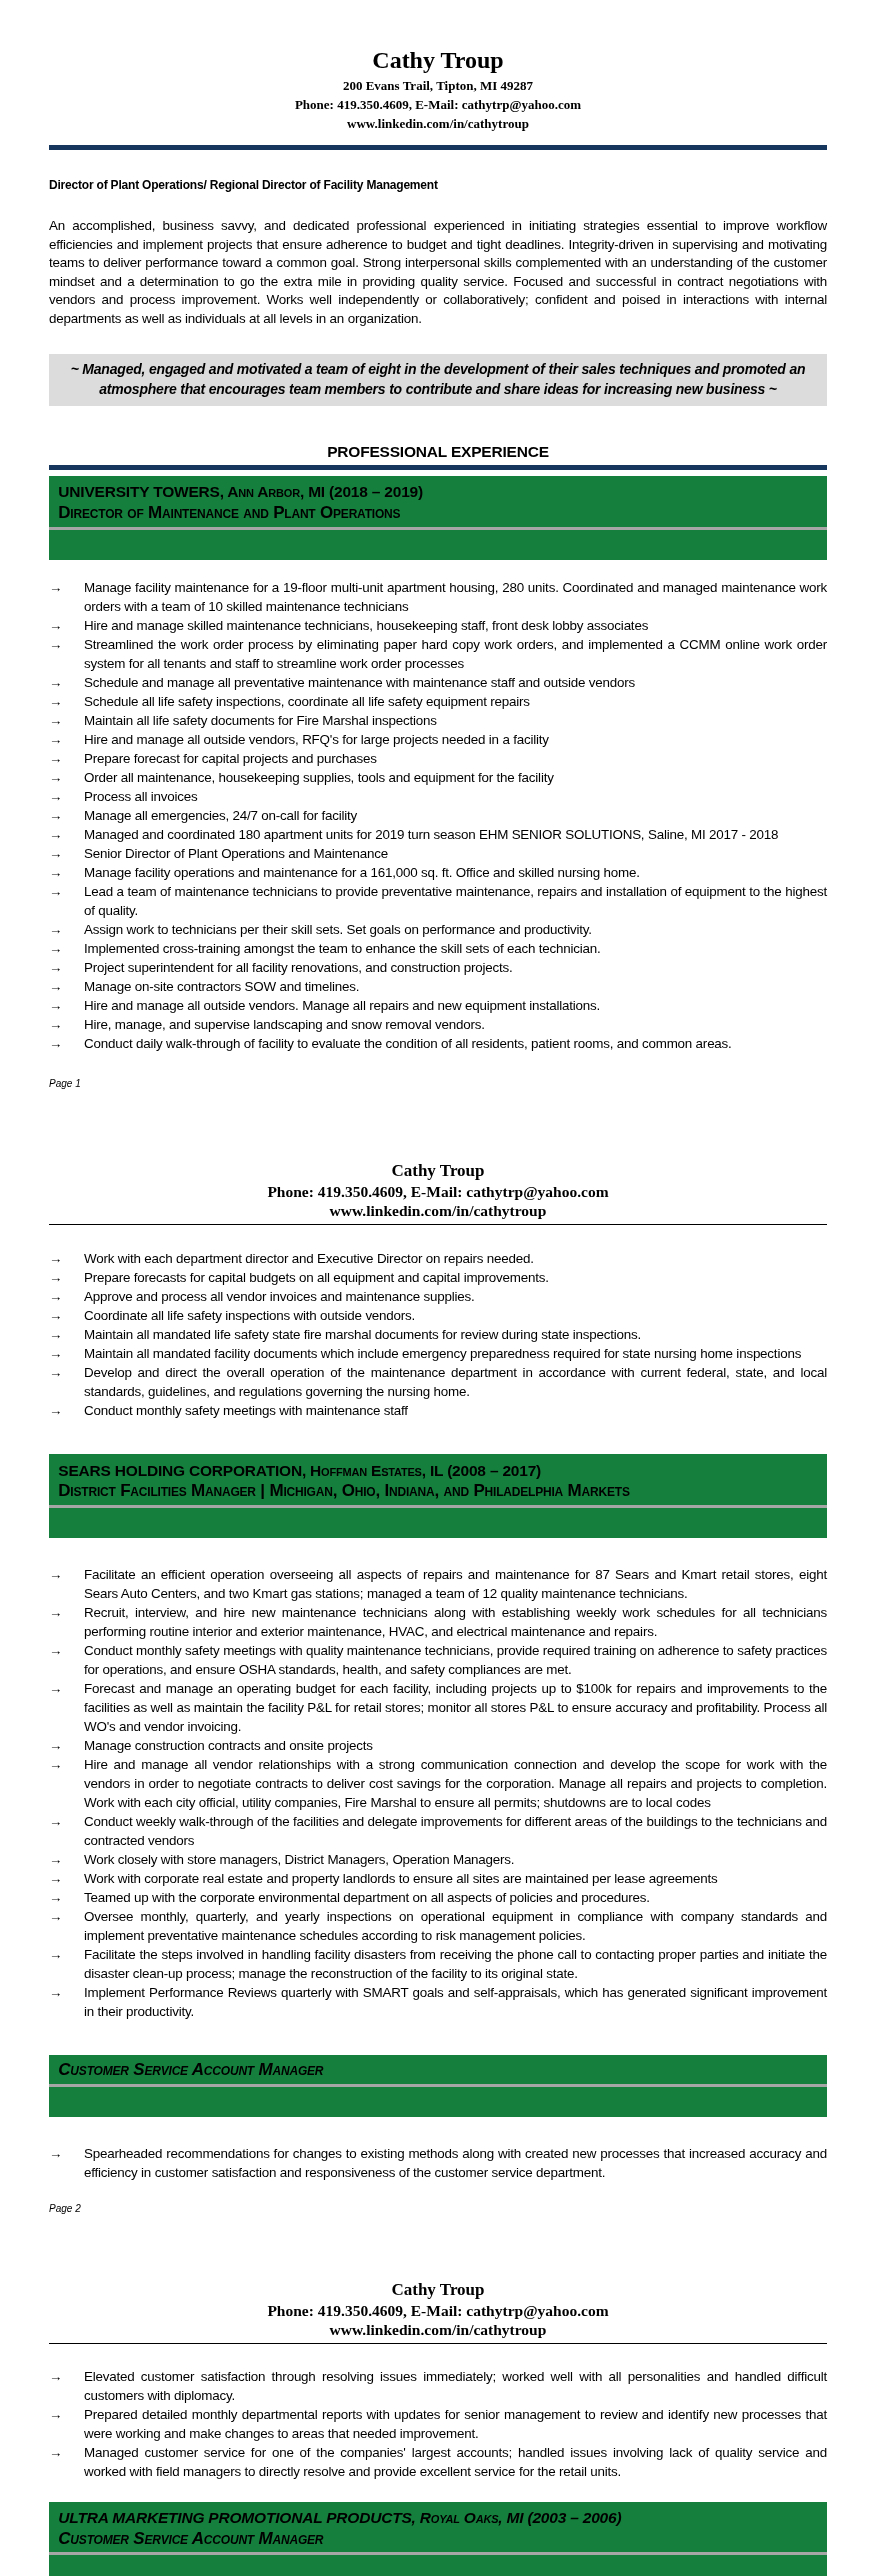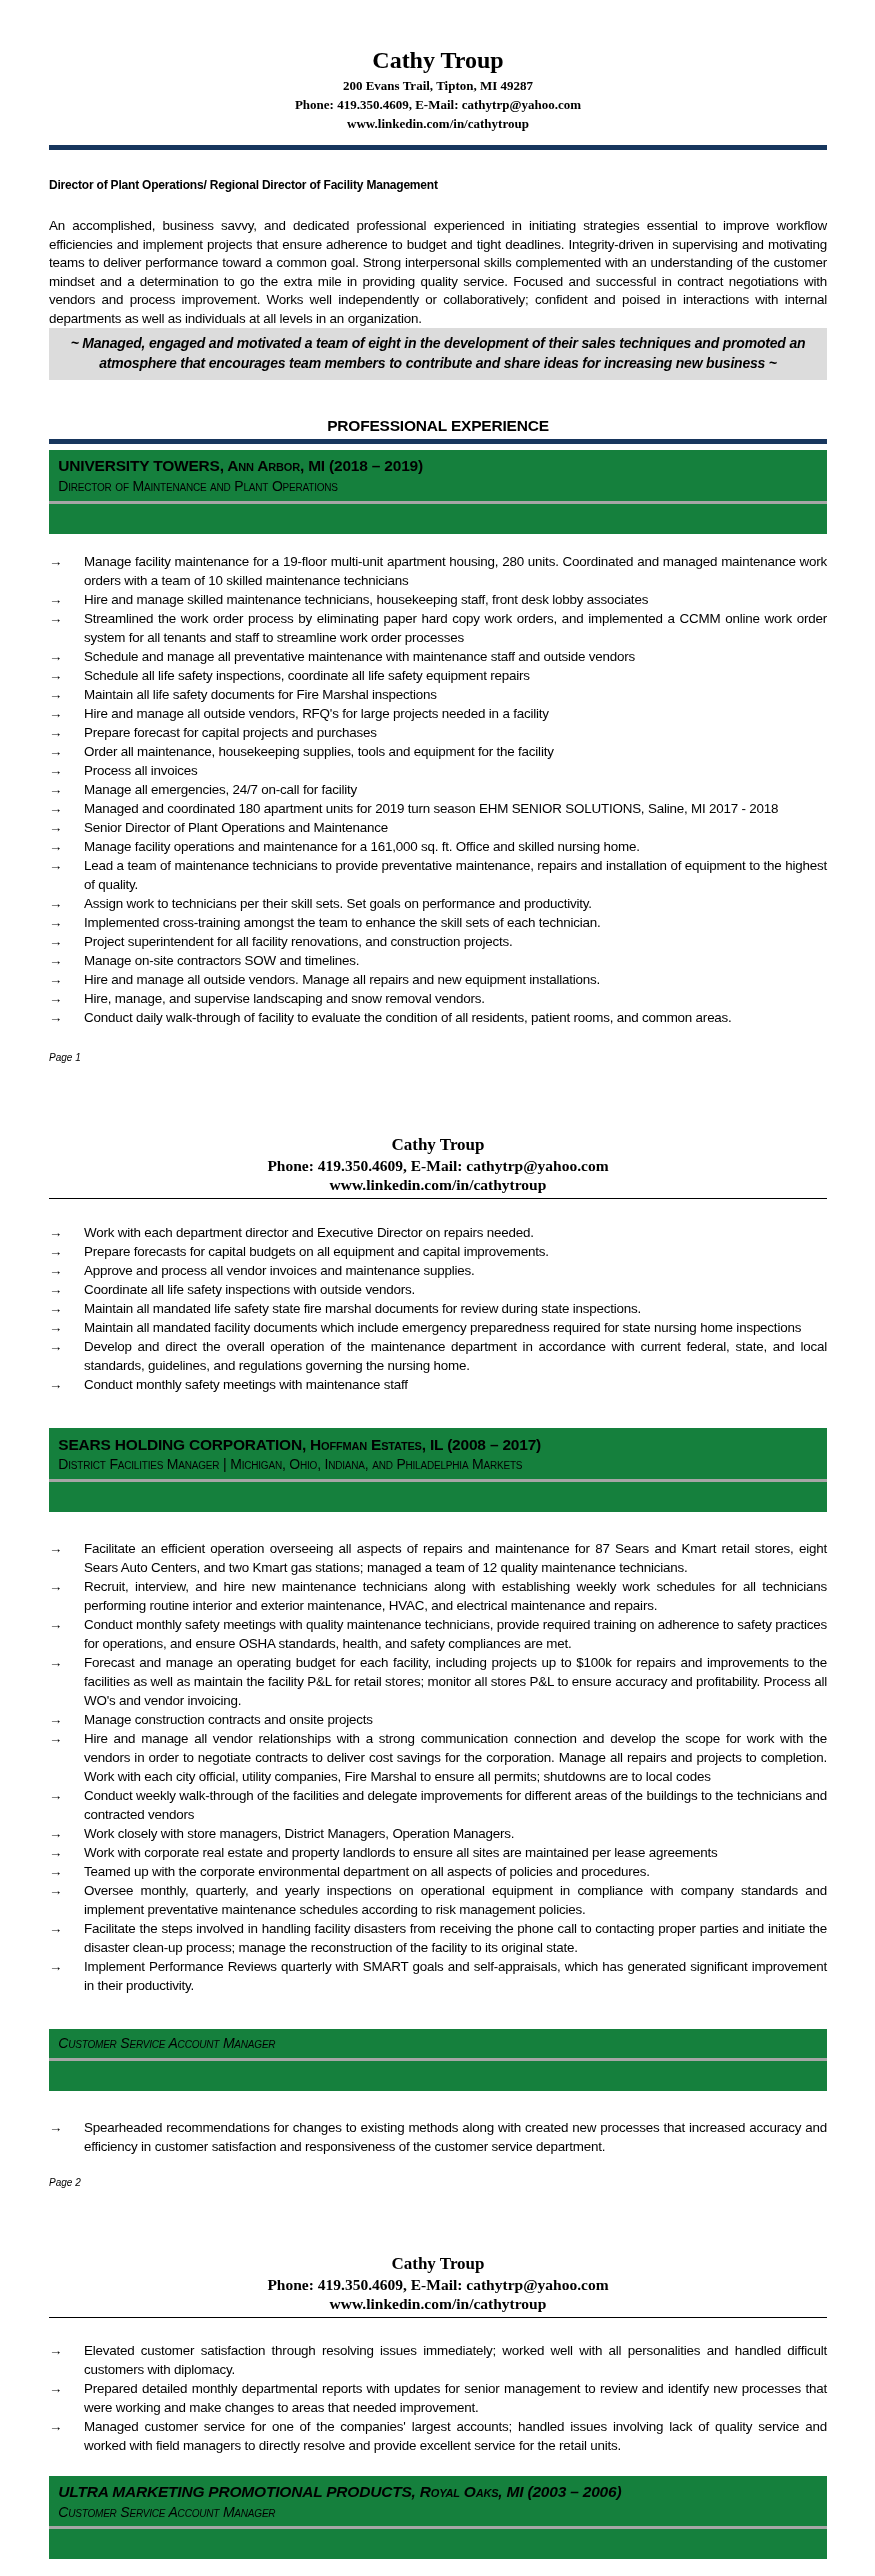--- a/index.html
+++ b/index.html
@@ -24,33 +24,34 @@
 
   .doc-title { margin-top:25px; text-align:left; font-weight:bold; font-size:12px; line-height:20.6px; letter-spacing:-0.2px; }
 
   .summary {
     margin:21.6px 0 0 0;
     font-size:13.4px; line-height:18.5px; letter-spacing:-0.2px;
     text-align:justify;
   }
 
   .quote-box {
+    margin-top:26px;
     background:#DCDCDC;
     padding:6.2px 14.4px;
     text-align:center;
     font-weight:bold; font-style:italic;
     font-size:14px; line-height:19.6px; letter-spacing:-0.2px;
   }
 
   .section-heading { margin-top:37px; text-align:center; font-weight:bold; font-size:15.5px; line-height:18.5px; letter-spacing:-0.2px; }
 
   
   .job-box { margin-top:6.2px; background:#15803d; padding:5.2px 9.3px 0 9.3px; }
   .job-company { font-weight:bold; font-size:15.5px; line-height:21.6px; font-variant:small-caps; letter-spacing:-0.2px; }
-  .job-role { font-weight:normal; font-size:14px; line-height:19.6px; font-variant:small-caps; letter-spacing:-0.2px; }
+  .job-role { font-weight:bold; font-size:17px; line-height:19.6px; font-variant:small-caps; letter-spacing:-0.2px; }
   .job-box.italic .job-company, .job-box.italic .job-role { font-style:italic; }
   .job-divider { height:3.1px; background:#A6A6A6; margin:4.1px -9.3px 0 -9.3px; }
   .job-empty { height:30px; margin:0 -9.3px; }
   .job-gap { margin-top:34px; }
 
   
   .bullets { margin-top:18.5px; }
   .bullet { display:flex; align-items:flex-start; }
   .arrow { width:35px; flex-shrink:0; font-size:13.4px; line-height:19px; }
   .btext { flex:1; font-size:13.4px; line-height:19px; letter-spacing:-0.2px; text-align:justify; }

